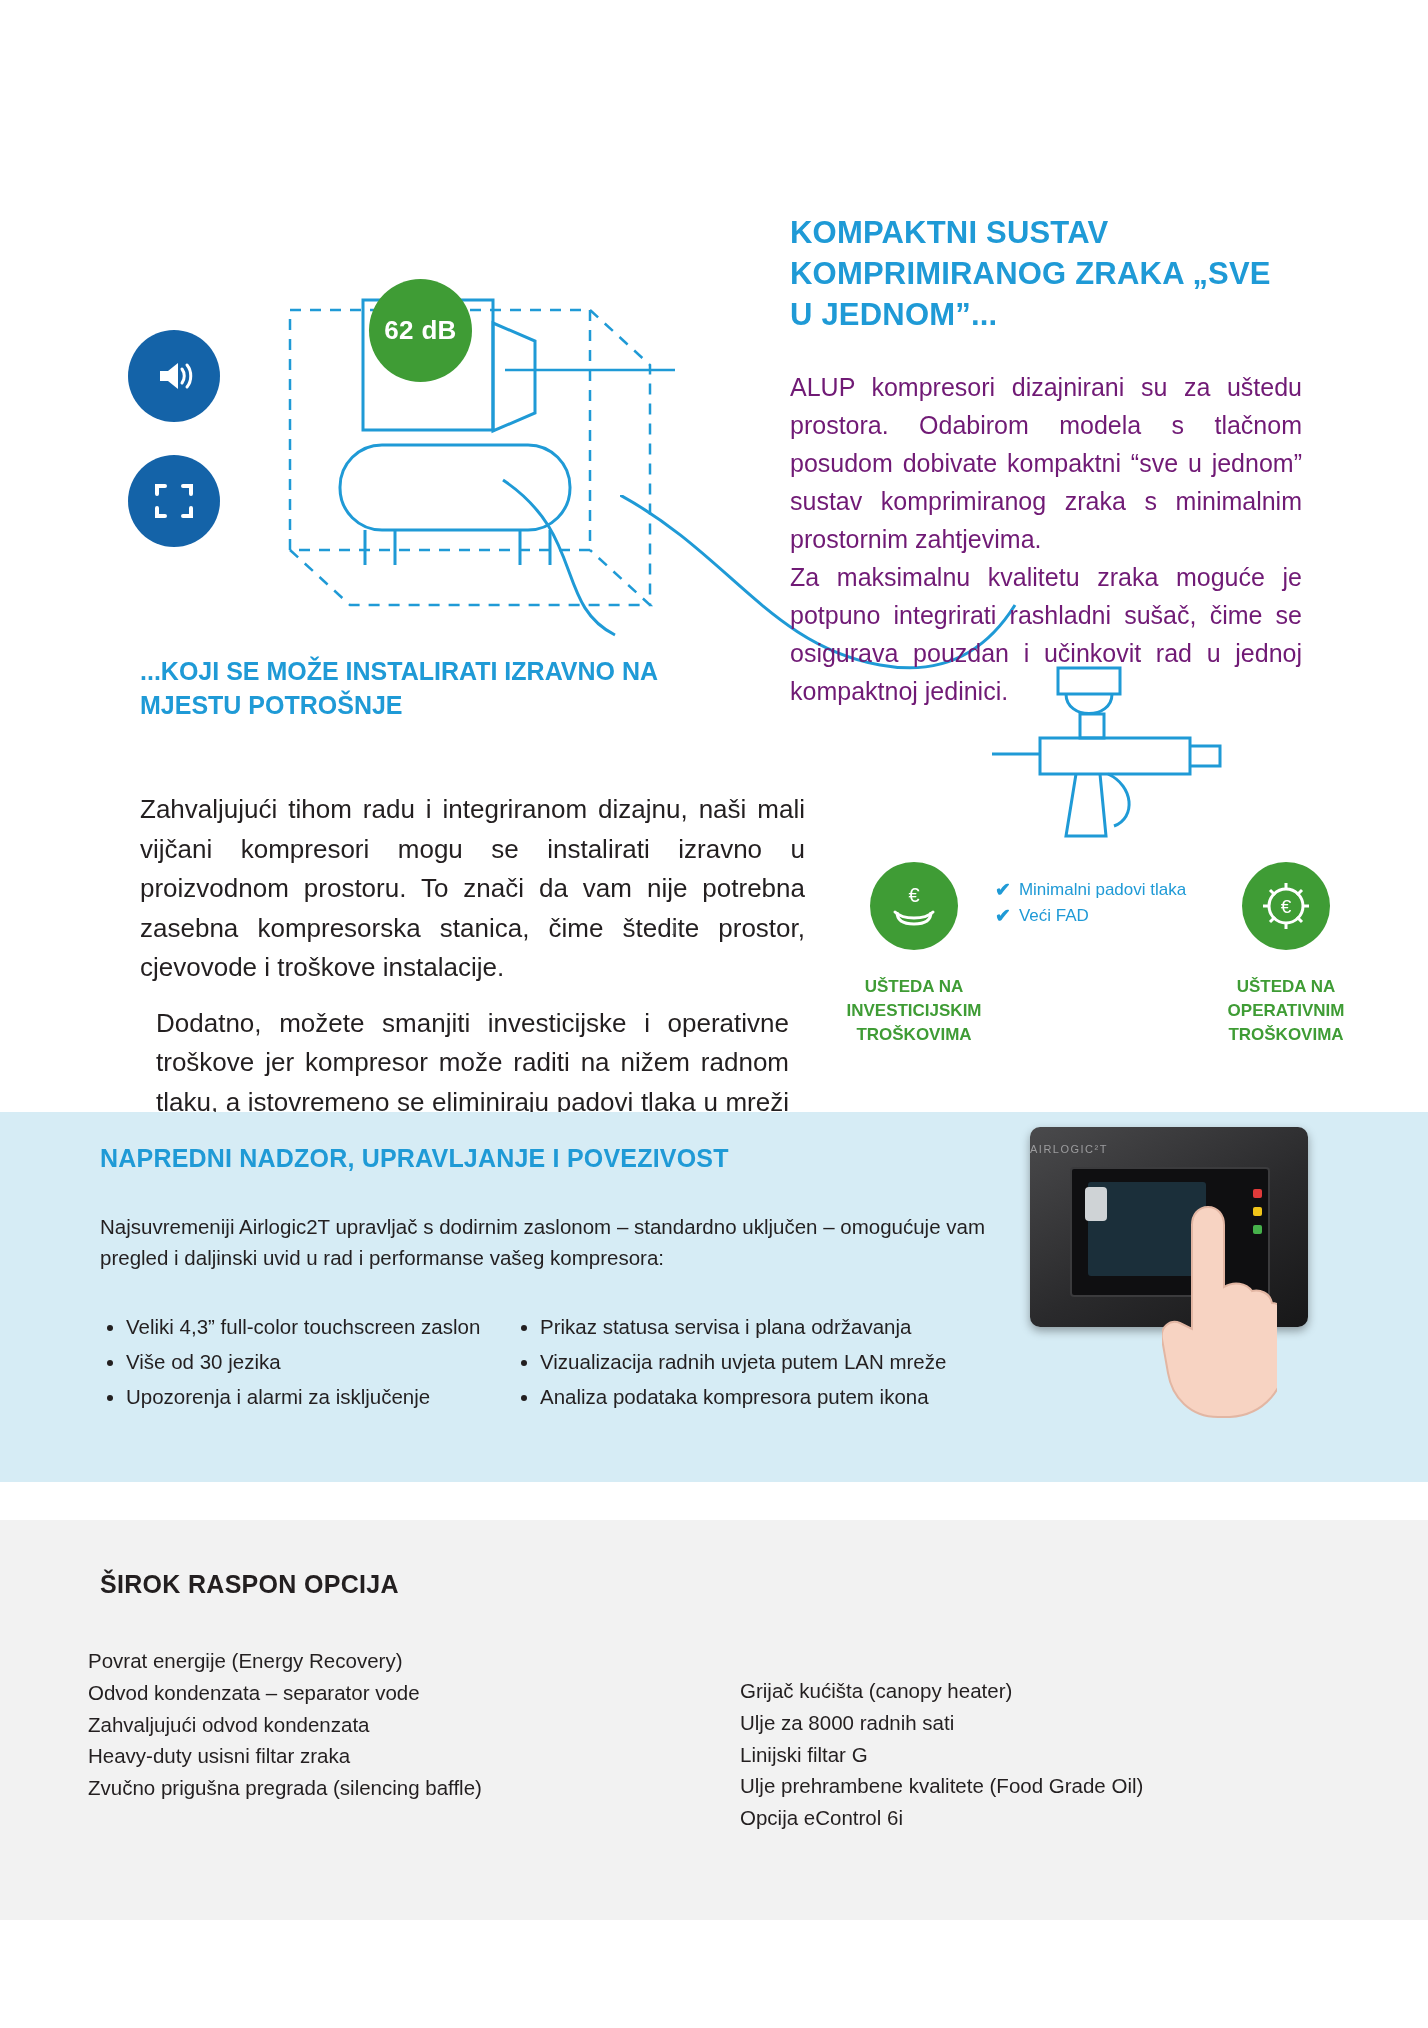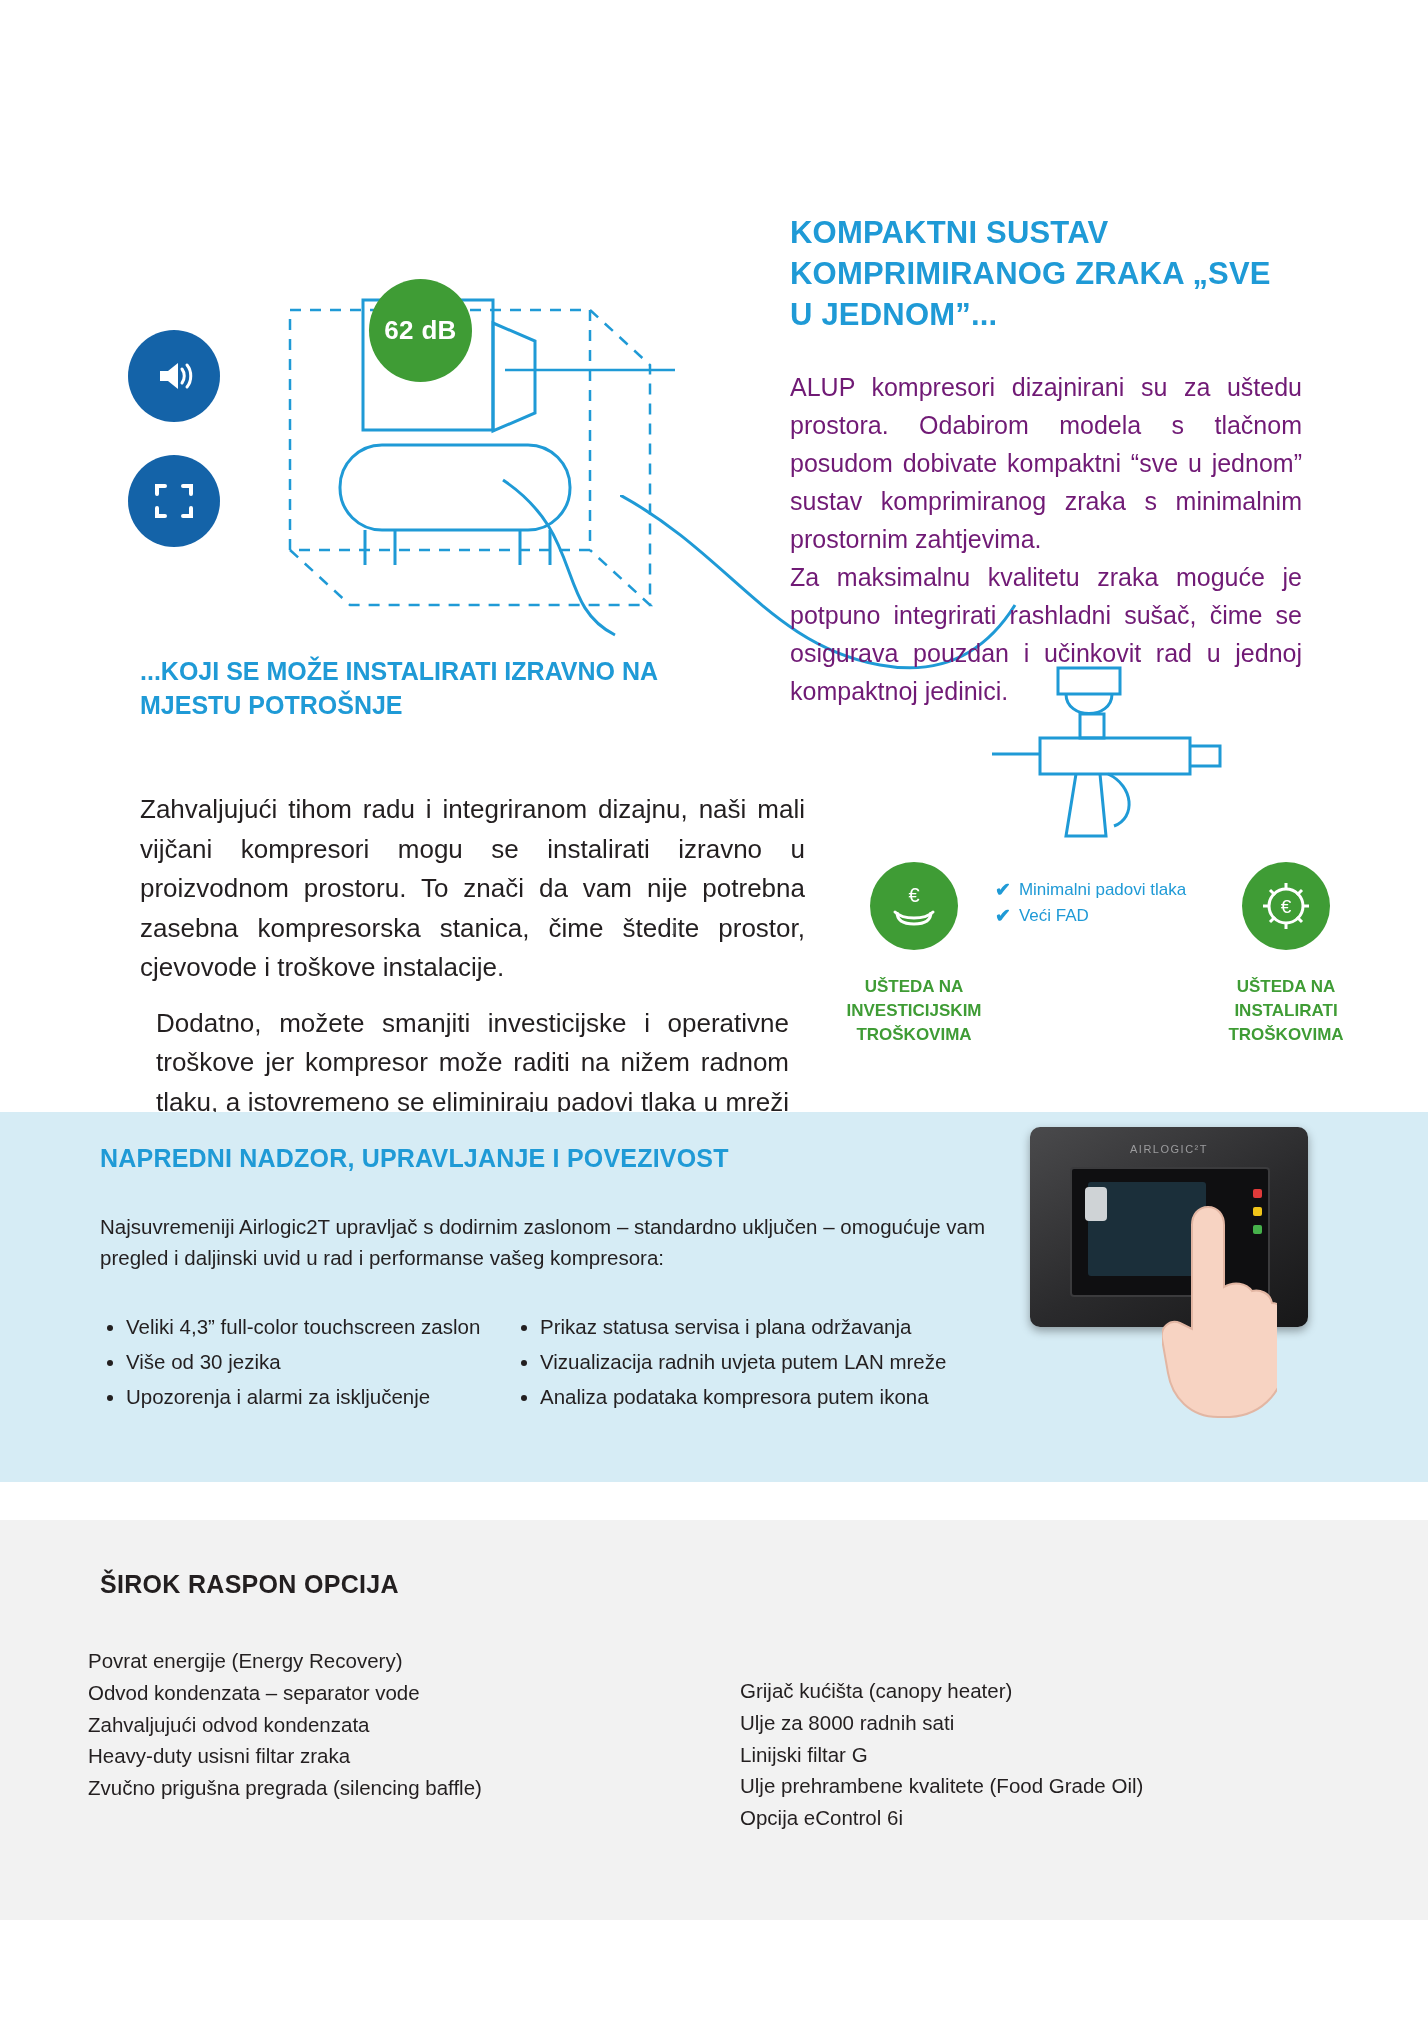--- a/index.html
+++ b/index.html
@@ -177,21 +177,21 @@
   }
   #device-screen {
     position: absolute; left: 40px; top: 40px;
     width: 200px; height: 130px;
     background: #0f0f11;
     border-radius: 4px;
     border: 2px solid #3b3b3d;
   }
   #device-brand {
     position: absolute; left: 0; right: 0; top: 16px;
-    text-align: center;
+    text-align: left;
     color: #9c9c9e; font-size: 11px; letter-spacing: 1.5px;
   }
   #device-inner-screen {
     position: absolute; left: 58px; top: 55px;
     width: 118px; height: 94px;
     background: #1b2f3a;
     border-radius: 3px;
   }
   .dev-led {
     position: absolute; width: 9px; height: 9px; border-radius: 2px;
@@ -313,21 +313,21 @@
 
   <div class="save-circle" id="save-right">
     <svg width="58" height="58" viewBox="0 0 58 58" aria-hidden="true">
       <g stroke="#ffffff" stroke-width="3" fill="none">
         <circle cx="29" cy="29" r="17"></circle>
         <path d="M29 6 v7 M29 45 v7 M6 29 h7 M45 29 h7 M13 13 l5 5 M40 40 l5 5 M45 13 l-5 5 M18 40 l-5 5"></path>
       </g>
       <text x="29" y="36" text-anchor="middle" font-size="19" fill="#ffffff" font-family="Liberation Sans, sans-serif">€</text>
     </svg>
   </div>
-  <div class="save-label" id="save-right-label">UŠTEDA NA INSTALIRATI TROŠKOVIMA</div>
+  <div class="save-label" id="save-right-label">UŠTEDA NA OPERATIVNIM TROŠKOVIMA</div>
 
   <div class="check-list">
     <div class="check-row">
       <span class="tick">✔</span>
       <span>Minimalni padovi tlaka</span>
     </div>
     <div class="check-row">
       <span class="tick">✔</span>
       <span>Veći FAD</span>
     </div>

